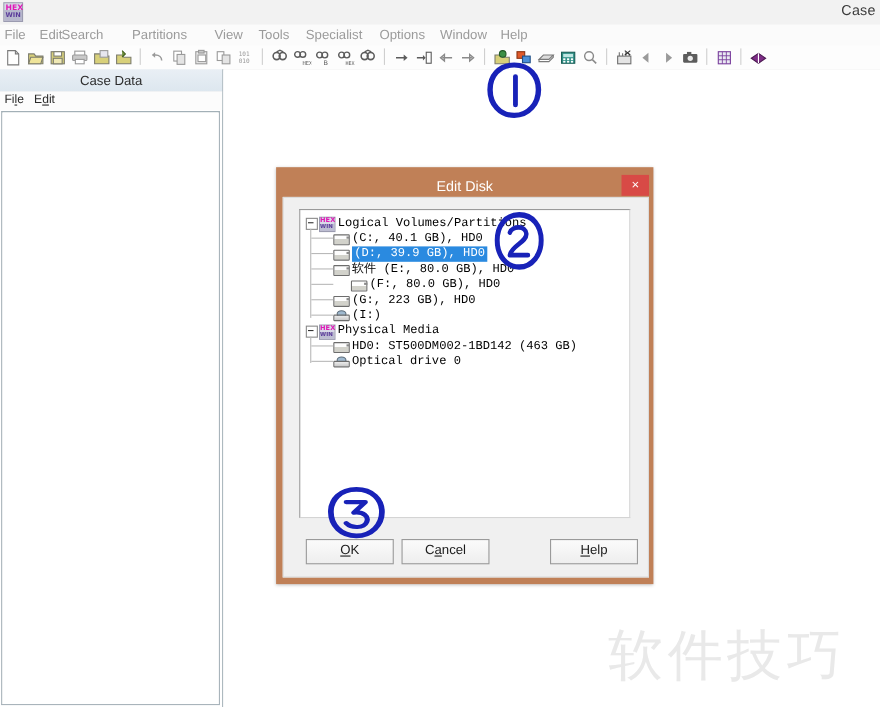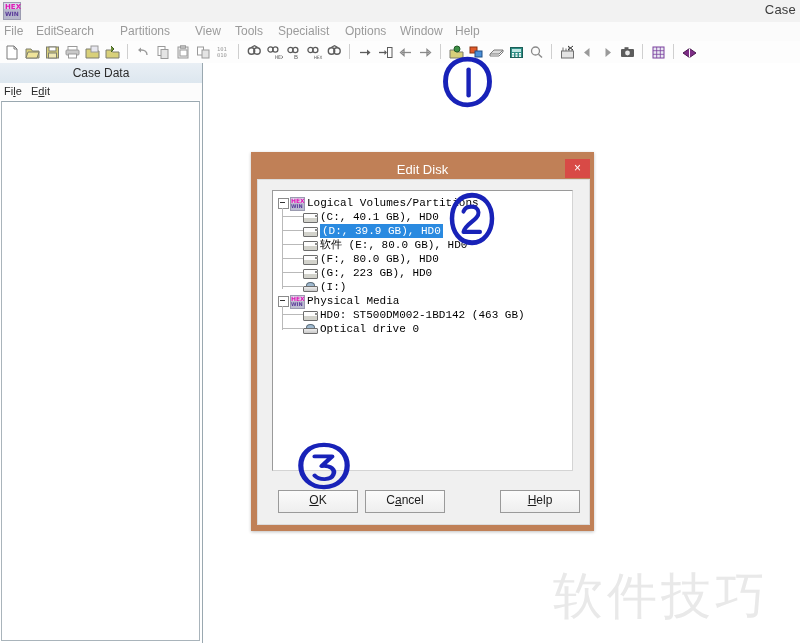--- a/index.html
+++ b/index.html
@@ -386,21 +386,21 @@
             <span class="lbl" style="left: 47px;">(C:,  40.1 GB),  HD0</span>
           </div>
           <div class="trow" style="top: 33px; left: 0px; width: 297px;">
             <div class="driveico" style="left: 30px;"></div>
             <span class="lbl sel" style="left: 47px;">(D:,  39.9 GB),  HD0</span>
           </div>
           <div class="trow" style="top: 47px; left: 0px; width: 297px;">
             <div class="driveico" style="left: 30px;"></div>
             <span class="lbl" style="left: 47px;">软件 (E:,  80.0 GB),  HD0</span>
           </div>
-          <div class="trow" style="top: 61px; left: 0px; width: 297px;">
+          <div class="trow" style="top: 61px; left: 16px; width: 297px;">
             <div class="driveico" style="left: 30px;"></div>
             <span class="lbl" style="left: 47px;">(F:,  80.0 GB),  HD0</span>
           </div>
           <div class="trow" style="top: 75px; left: 0px; width: 297px;">
             <div class="driveico" style="left: 30px;"></div>
             <span class="lbl" style="left: 47px;">(G:,  223 GB),  HD0</span>
           </div>
           <div class="trow" style="top: 89px; left: 0px; width: 297px;">
             <div class="cdico" style="left: 30px;">
               <div class="disc"></div>

